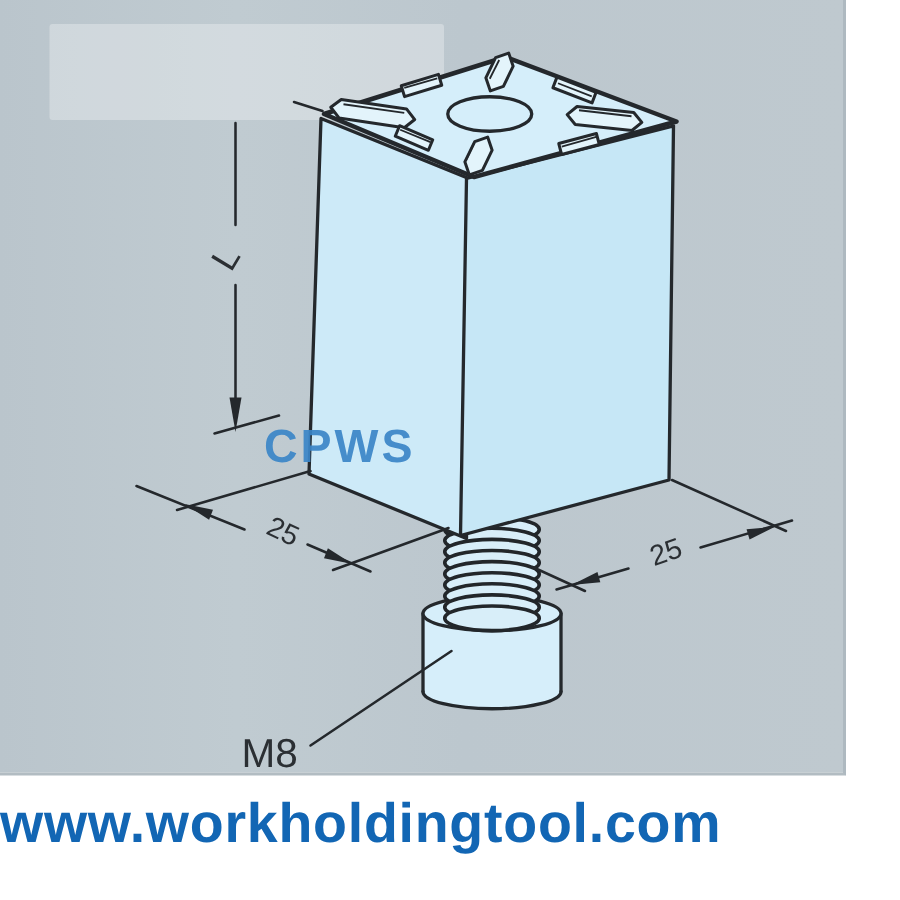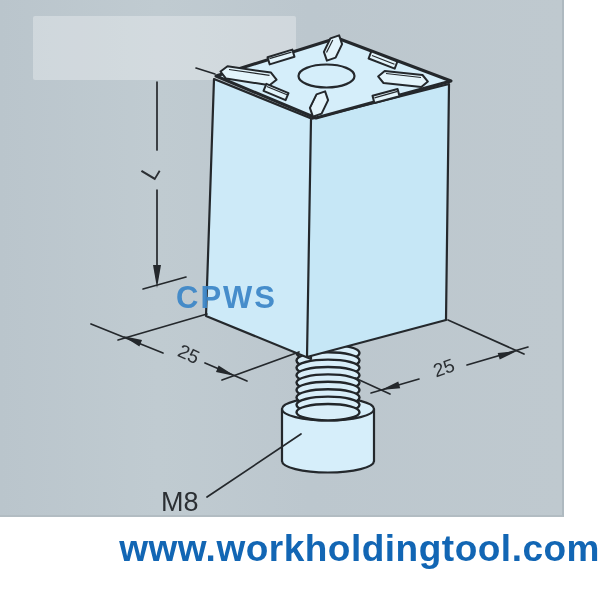--- a/index.html
+++ b/index.html
@@ -19,21 +19,21 @@
   }
   .highlight-rect{
     position:absolute;left:33px;top:16px;
     width:263px;height:64px;
     background:rgba(255,255,255,0.30);
     border-radius:2px;
   }
   svg.drawing{position:absolute;left:0;top:0;}
   .website{
     position:absolute;left:0;top:528px;width:600px;
-    text-align:right;
+    text-align:left;
     font-size:37px;font-weight:bold;
     color:#1266b4;
     letter-spacing:0.5px;
   }
   .dimtext{font-family:"Liberation Sans", sans-serif;fill:#2b2f33;}
   .wm{font-family:"Liberation Sans", sans-serif;font-weight:bold;fill:#3b86c8;opacity:0.92;letter-spacing:2px;}
 </style>
 </head>
 <body>
 

